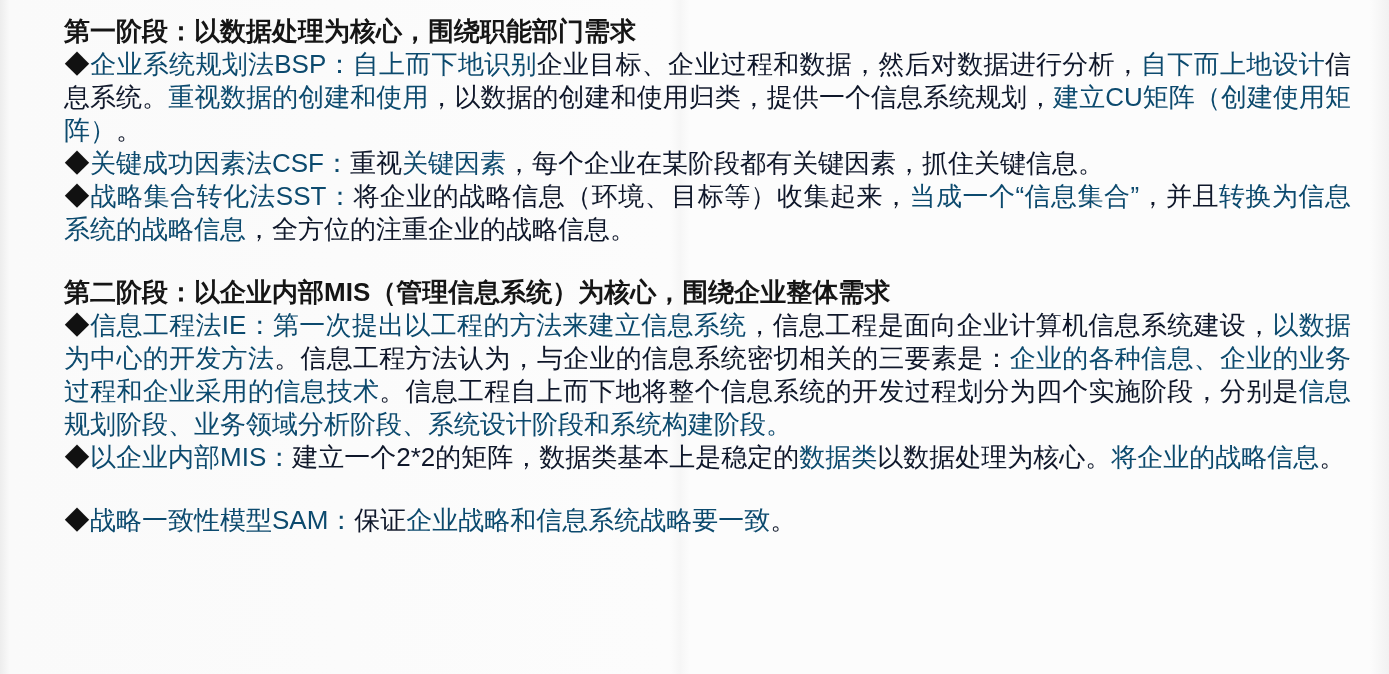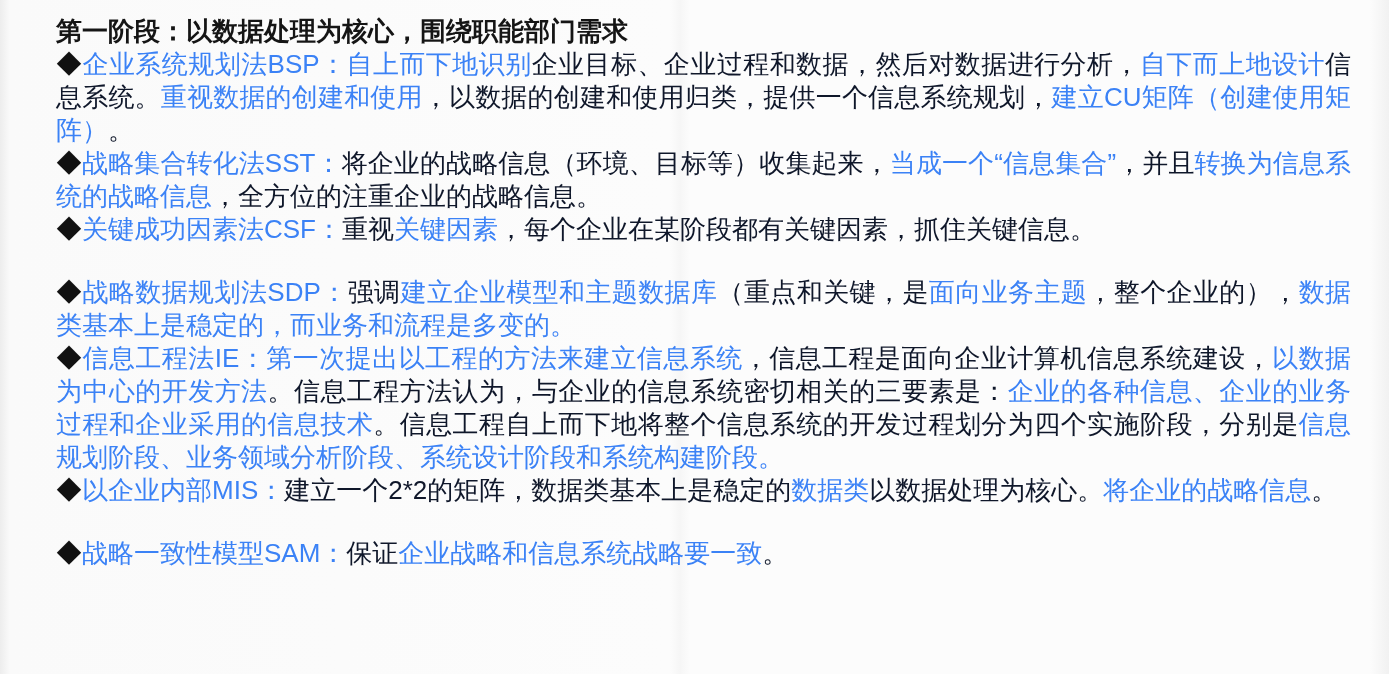--- a/index.html
+++ b/index.html
@@ -12,41 +12,41 @@
       #fbfbfb;
     font-family: "Liberation Sans", sans-serif;
   }
   .doc {
     padding: 15px 38px 0 48px;
     font-size: 26px;
     line-height: 33px;
     color: #1d1d1d;
     font-weight: 500;
   }
-  .stage { margin: 0 0 30px 8px; }
+  .stage { margin: 0 0 30px 16px; }
   .stage-heading {
     font-weight: bold;
     color: #151515;
   }
   .method-item { text-align: justify; }
   .bullet { color: #111; }
-  .seg-red { color: #3b82f6; }
+  .seg-red { color: #0c4a6e; }
   .seg-black { color: #0f172a; }
 </style>
 </head>
 <body>
 
 <main class="doc">
     <section class="stage">
       <div class="stage-heading">第一阶段：以数据处理为核心，围绕职能部门需求</div>
       <div class="method-item"><span class="bullet">◆</span><span class="seg-red">企业系统规划法BSP：自上而下地识别</span><span class="seg-black">企业目标、企业过程和数据，然后对数据进行分析，</span><span class="seg-red">自下而上地设计</span><span class="seg-black">信息系统。</span><span class="seg-red">重视数据的创建和使用</span><span class="seg-black">，以数据的创建和使用归类，提供一个信息系统规划，</span><span class="seg-red">建立CU矩阵（创建使用矩阵）</span><span class="seg-black">。</span></div>
+      <div class="method-item"><span class="bullet">◆</span><span class="seg-red">关键成功因素法CSF：</span><span class="seg-black">重视</span><span class="seg-red">关键因素</span><span class="seg-black">，每个企业在某阶段都有关键因素，抓住关键信息。</span></div>
       <div class="method-item"><span class="bullet">◆</span><span class="seg-red">战略集合转化法SST：</span><span class="seg-black">将企业的战略信息（环境、目标等）收集起来，</span><span class="seg-red">当成一个“信息集合”</span><span class="seg-black">，并且</span><span class="seg-red">转换为信息系统的战略信息</span><span class="seg-black">，全方位的注重企业的战略信息。</span></div>
-      <div class="method-item"><span class="bullet">◆</span><span class="seg-red">关键成功因素法CSF：</span><span class="seg-black">重视</span><span class="seg-red">关键因素</span><span class="seg-black">，每个企业在某阶段都有关键因素，抓住关键信息。</span></div>
     </section>
     <section class="stage">
-      <div class="method-item"><span class="bullet">◆</span><span class="seg-red">战略数据规划法SDP：</span><span class="seg-black">强调</span><span class="seg-red">建立企业模型和主题数据库</span><span class="seg-black">（重点和关键，是</span><span class="seg-red">面向业务主题</span><span class="seg-black">，整个企业的），</span><span class="seg-red">数据类基本上是稳定的，而业务和流程是多变的。</span></div>
+      <div class="stage-heading">第二阶段：以企业内部MIS（管理信息系统）为核心，围绕企业整体需求</div>
       <div class="method-item"><span class="bullet">◆</span><span class="seg-red">信息工程法IE：第一次提出以工程的方法来建立信息系统</span><span class="seg-black">，信息工程是面向企业计算机信息系统建设，</span><span class="seg-red">以数据为中心的开发方法</span><span class="seg-black">。信息工程方法认为，与企业的信息系统密切相关的三要素是：</span><span class="seg-red">企业的各种信息、企业的业务过程和企业采用的信息技术</span><span class="seg-black">。信息工程自上而下地将整个信息系统的开发过程划分为四个实施阶段，分别是</span><span class="seg-red">信息规划阶段、业务领域分析阶段、系统设计阶段和系统构建阶段。</span></div>
       <div class="method-item"><span class="bullet">◆</span><span class="seg-red">以企业内部MIS：</span><span class="seg-black">建立一个2*2的矩阵，数据类基本上是稳定的</span><span class="seg-red">数据类</span><span class="seg-black">以数据处理为核心。</span><span class="seg-red">将企业的战略信息</span><span class="seg-black">。</span></div>
     </section>
     <section class="stage">
       <div class="method-item"><span class="bullet">◆</span><span class="seg-red">战略一致性模型SAM：</span><span class="seg-black">保证</span><span class="seg-red">企业战略和信息系统战略要一致</span><span class="seg-black">。</span></div>
     </section>
   </main>
 
 </body></html>

